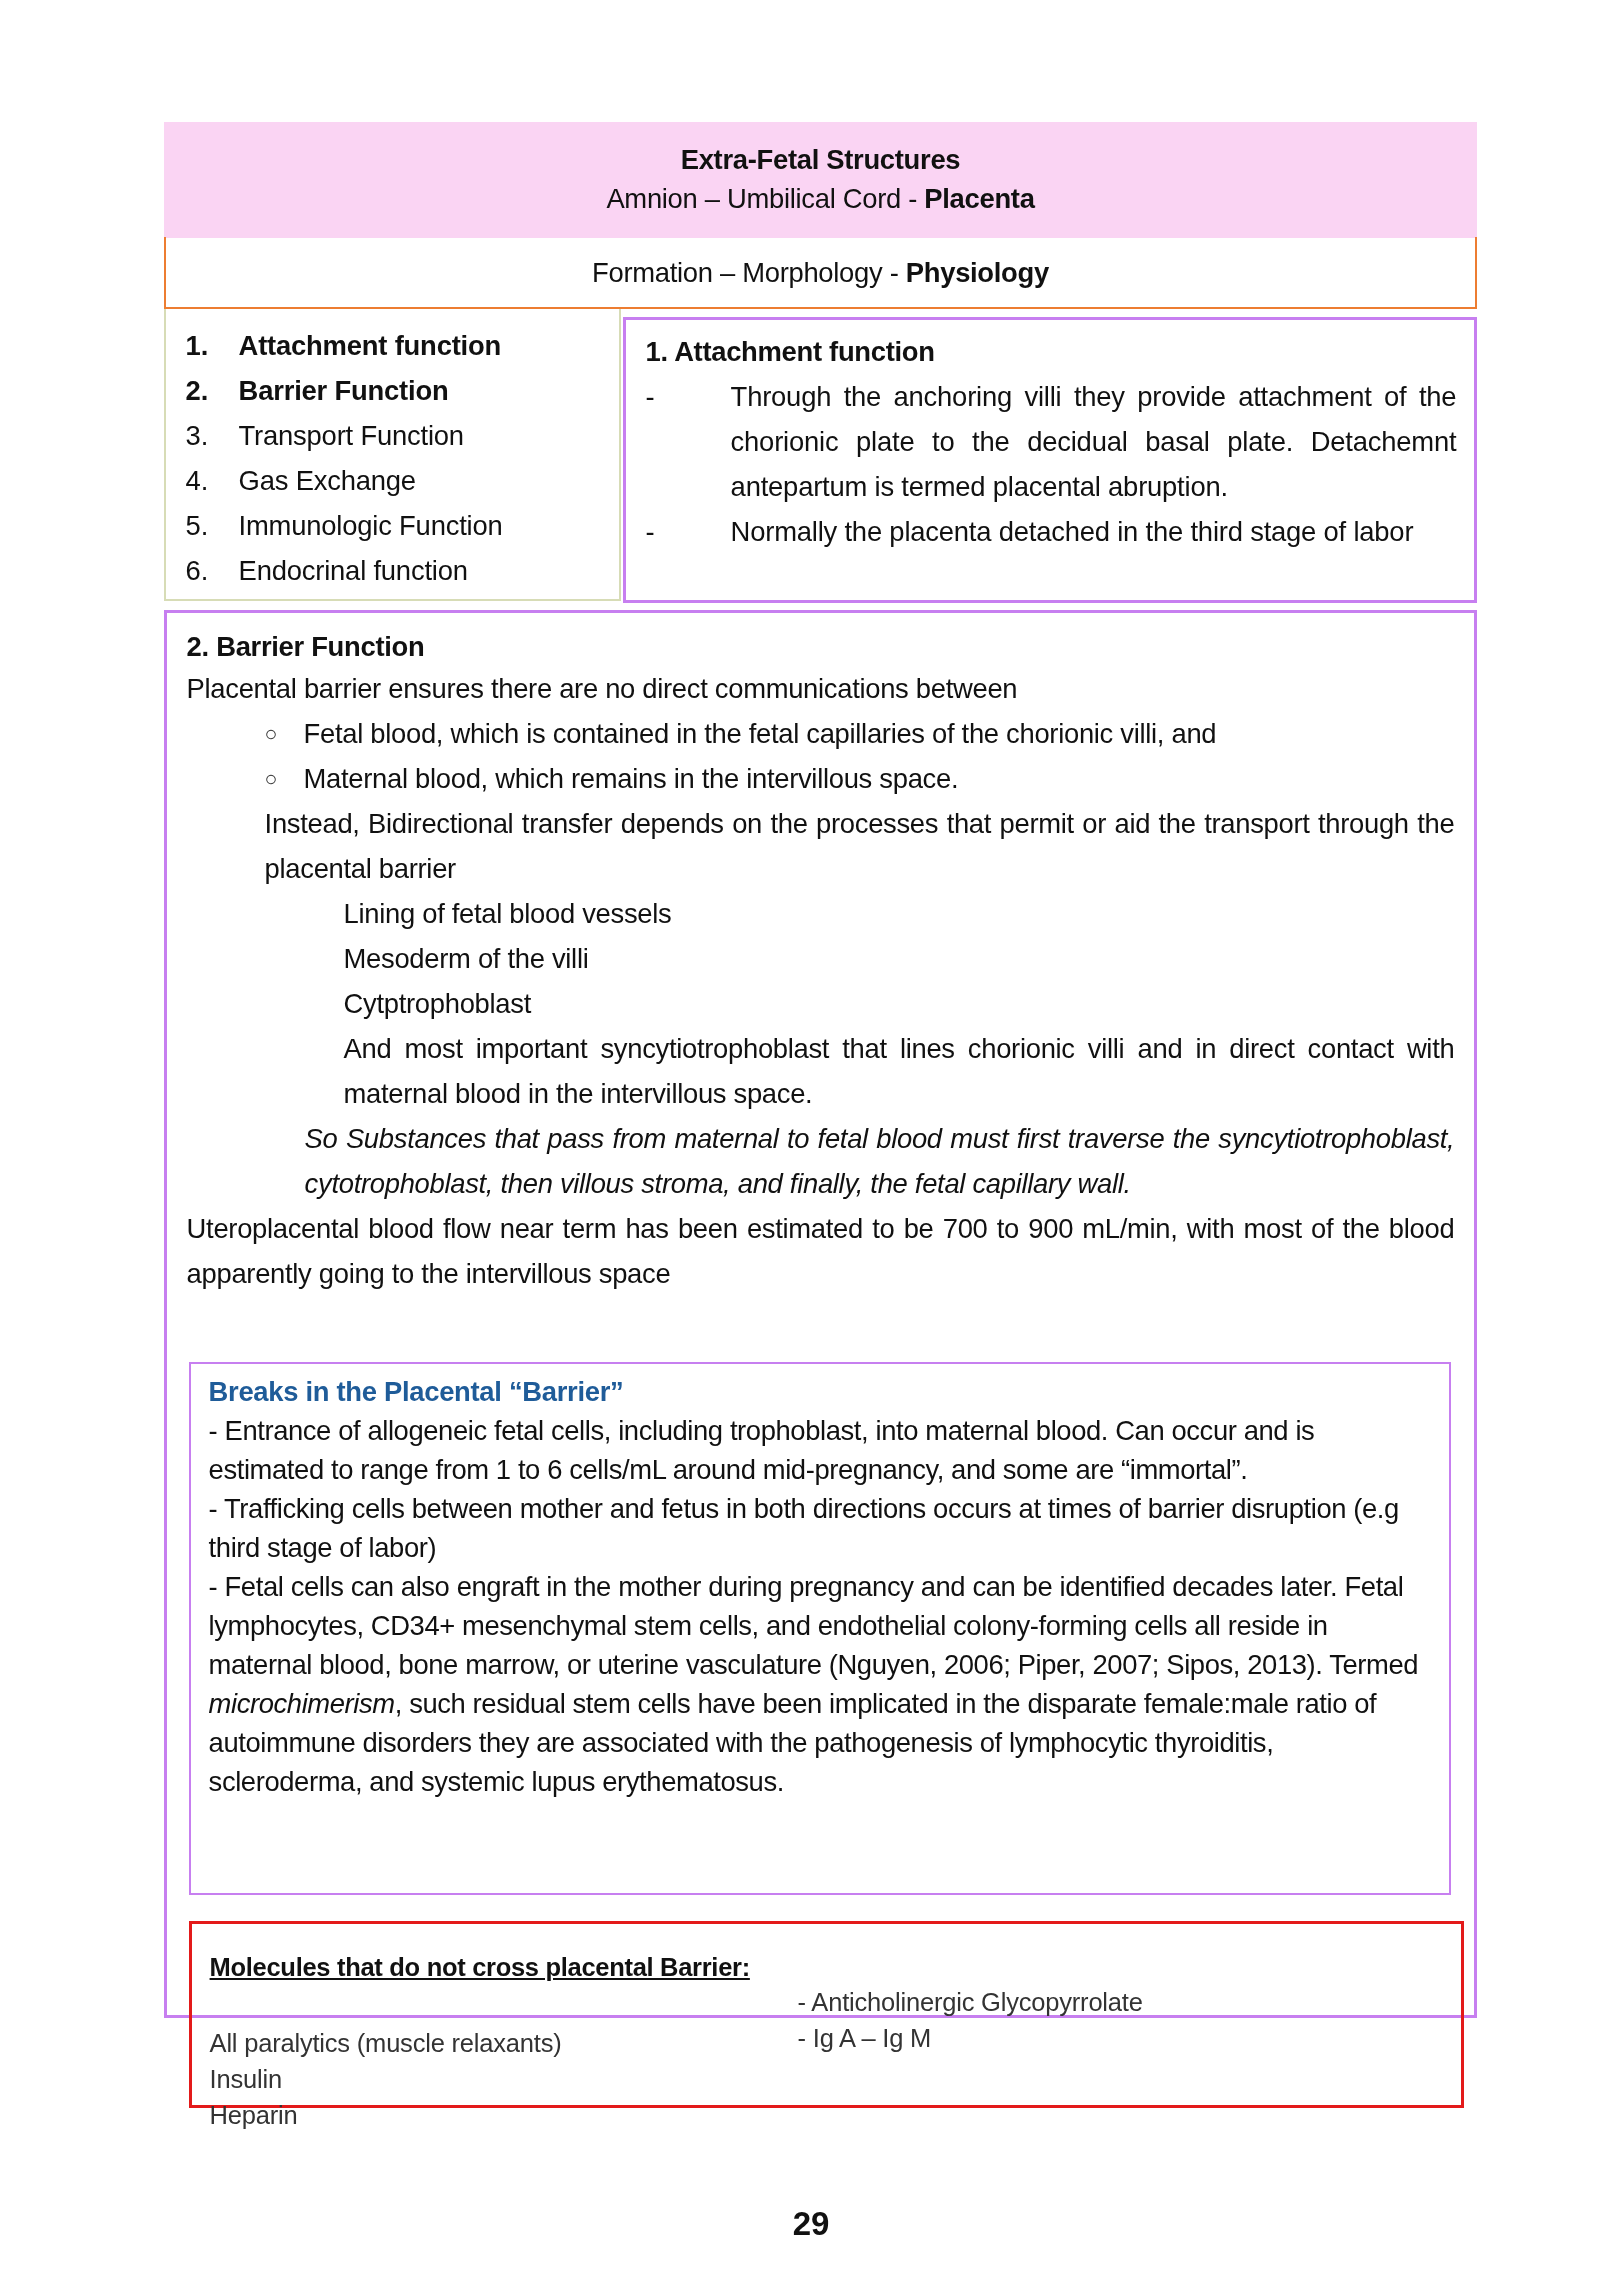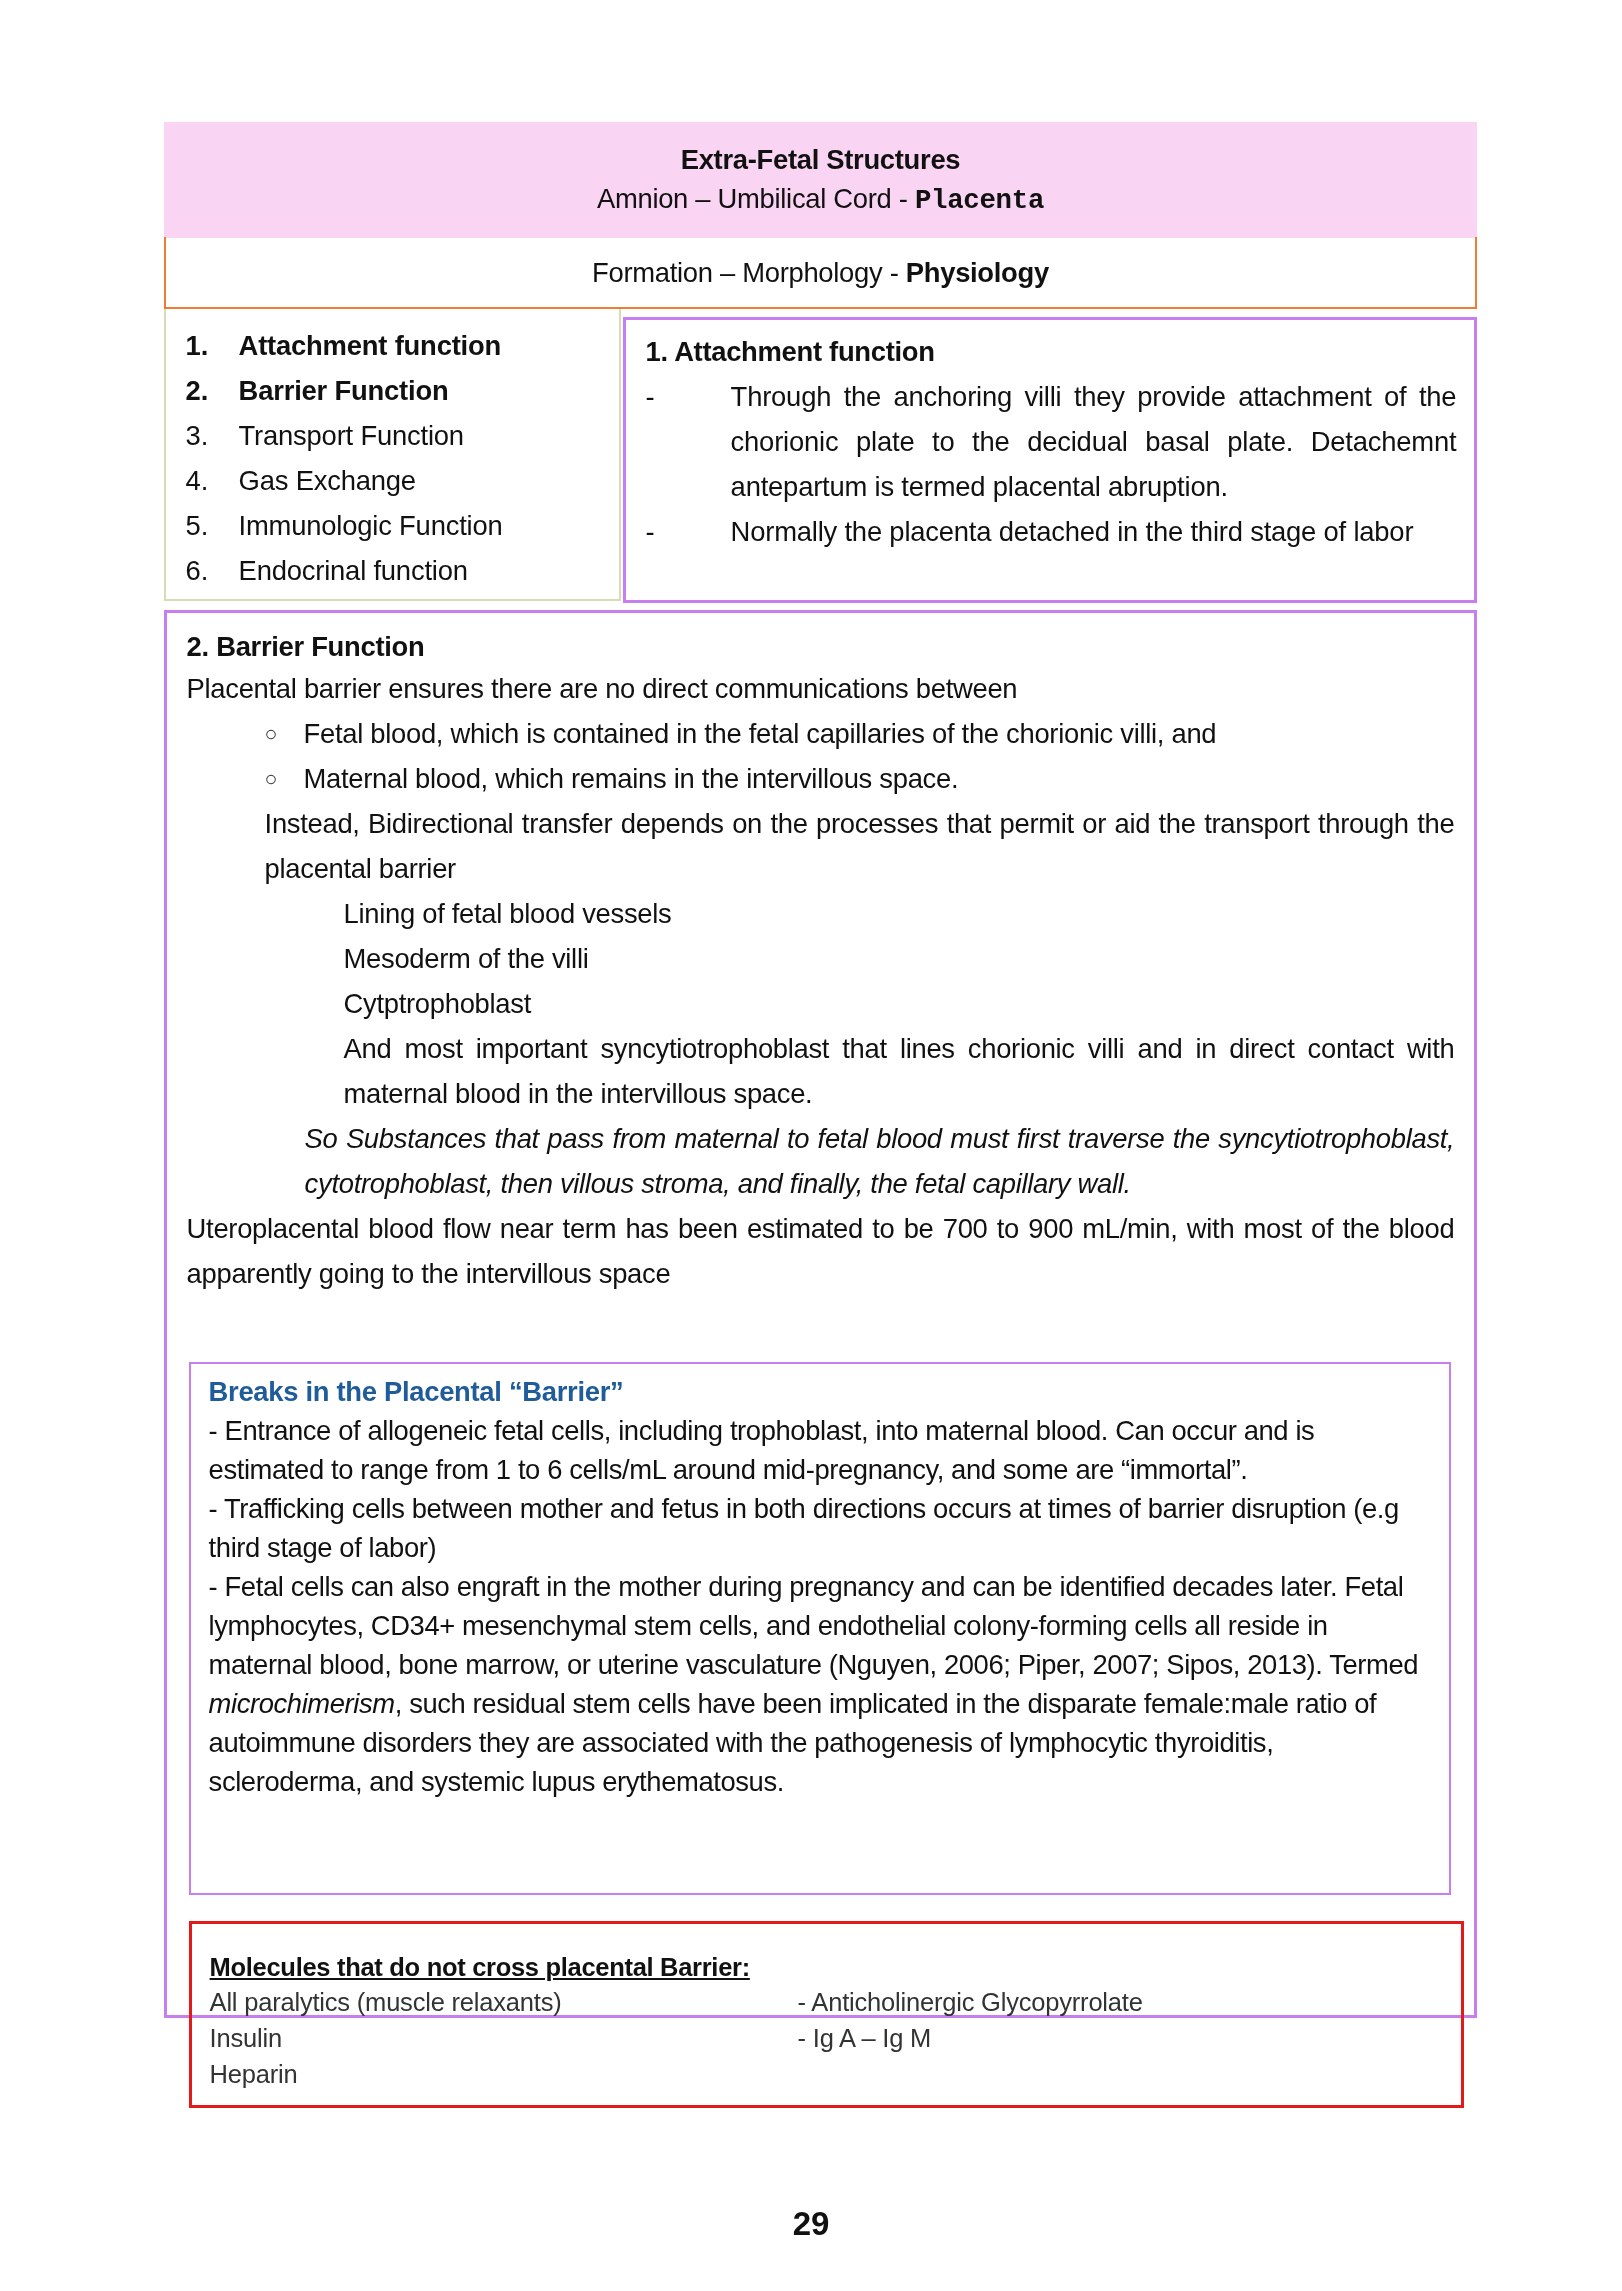--- a/index.html
+++ b/index.html
@@ -3,21 +3,21 @@
 <meta charset="utf-8">
 <style>
   html, body { margin: 0; padding: 0; background: #ffffff; }
   body { width: 1622px; height: 2292px; position: relative; font-family: "Liberation Sans", "DejaVu Sans", sans-serif; color: #111; }
   .abs { position: absolute; box-sizing: border-box; }
 
   
   #hdr { left: 164px; top: 122px; width: 1313px; height: 116px; background: #fad4f3; text-align: center; }
   #hdr .t1 { font-weight: bold; font-size: 27.4px; margin-top: 21.6px; letter-spacing: -0.3px; }
   #hdr .t2 { font-size: 27.4px; margin-top: 7.8px; letter-spacing: -0.3px; }
-  #hdr .t2 b { font-weight: bold; font-family: Liberation Mono, monospace; }
+  #hdr .t2 b { font-weight: bold; }
 
   #sub { left: 164px; top: 237px; width: 1313px; height: 72px; border: 2.9px solid #ed7d31; border-top: none; text-align: center; font-size: 27.4px; padding-top: 19.6px; letter-spacing: -0.3px; }
   #sub b { font-weight: bold; }
 
   
   #flist { left: 164px; top: 309px; width: 457px; height: 292px; border: 2.9px solid #d7dcb6; border-top: none; padding: 13.7px 0 0 19.6px; }
   #flist ol { list-style: none; margin: 0; padding: 0; }
   #flist li { font-size: 27.4px; line-height: 45px; display: flex; letter-spacing: -0.2px; }
   #flist li .n { width: 53px; }
   #flist li.b { font-weight: bold; }
@@ -42,21 +42,21 @@
 
   
   #breaks { left: 189px; top: 1362px; width: 1262px; height: 533px; border: 2.9px solid #c77ff0; padding: 7.8px 19.6px 0 17.6px; }
   #breaks .bh { color: #1f5c99; font-weight: bold; font-size: 27.4px; line-height: 39px; letter-spacing: -0.3px; }
   #breaks .bp { font-size: 27.4px; line-height: 39px; letter-spacing: -0.4px; }
 
   
   #mol { left: 189px; top: 1921px; width: 1275px; height: 187px; border: 3.9px solid #e31a1a; padding: 27.4px 19.6px 0 17.6px; }
   #mol .mh { font-weight: bold; text-decoration: underline; font-size: 25.5px; line-height: 33px; letter-spacing: -0.3px; }
   #mol .cols { display: flex; }
-  #mol .col1 { width: 588px; }
+  #mol .col1 { width: 588px; margin-top: 41px; }
   #mol .col2 { flex: 1; }
   #mol .mi { font-size: 25.5px; line-height: 36px; color: #333; letter-spacing: -0.2px; }
 
   #pnum { left: 0; top: 2205px; width: 1622px; text-align: center; font-size: 33px; font-weight: bold; }
 </style>
 </head>
 <body>
 
 <div class="abs" id="hdr">
   <div class="t1">Extra-Fetal Structures</div>

